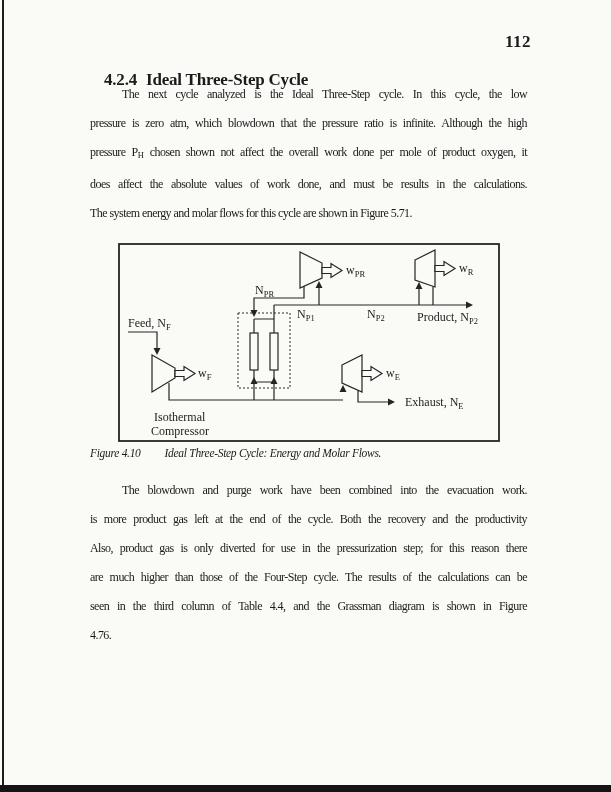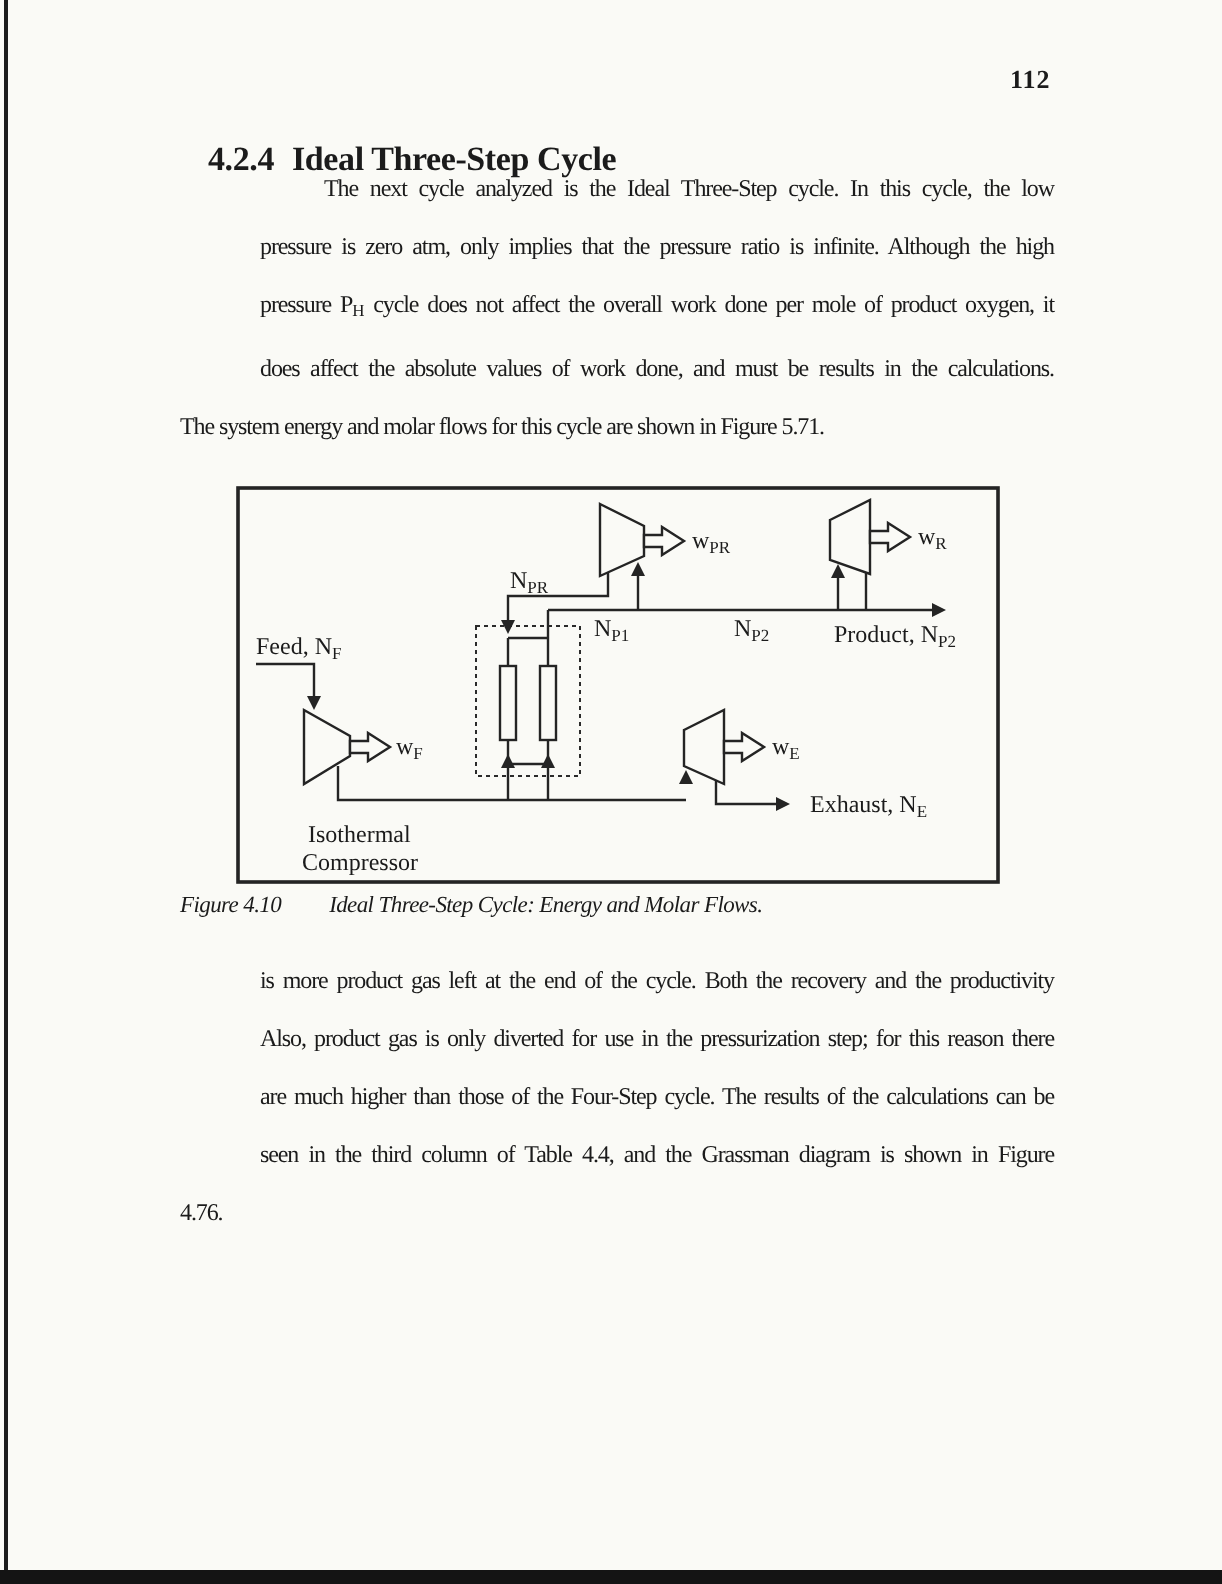--- a/index.html
+++ b/index.html
@@ -3,27 +3,27 @@
 <meta charset="utf-8">
 <style>
   html,body{margin:0;padding:0;}
   body{
     width:611px;height:792px;position:relative;
     background:#fafaf6;overflow:hidden;
     font-family:"Liberation Serif", serif;color:#1b1b1b;
   }
   .scan-left{position:absolute;left:2px;top:0;width:2px;height:792px;background:#1c1c1c;}
   .scan-bottom{position:absolute;left:0;bottom:0;width:611px;height:7px;background:#141414;}
-  .pagenum{position:absolute;left:505px;top:32px;font-weight:bold;font-size:13px;letter-spacing:0.5px;}
+  .pagenum{position:absolute;left:505px;top:32px;font-weight:bold;font-size:17px;letter-spacing:0.5px;}
   .heading{position:absolute;left:104px;top:70px;font-weight:bold;font-size:17px;letter-spacing:-0.2px;}
   .heading .hnum{margin-right:9px;}
   .para{position:absolute;left:90px;width:437px;font-size:12px;letter-spacing:-0.55px;line-height:29px;}
   .para1{top:80px;}
   .para2{top:476px;}
-  .jline{text-align:justify;text-align-last:justify;margin-left:40px;}
+  .jline{text-align:justify;text-align-last:justify;}
   .lastline{text-align:left;}
   .indent{text-indent:32px;}
   sub.ssub{font-size:8.5px;vertical-align:-2px;letter-spacing:0;}
   .caption{position:absolute;left:90px;top:447px;font-style:italic;font-size:11.5px;letter-spacing:-0.3px;}
   .caption .cap-label{margin-right:24px;}
   .figwrap{position:absolute;left:118px;top:243px;width:382px;height:199px;}
   svg text{font-family:"Liberation Serif", serif;font-size:12px;fill:#1b1b1b;}
   svg .sub{font-size:8.5px;}
   .ln{stroke:#242424;stroke-width:1.2;fill:none;}
   .shape{stroke:#242424;stroke-width:1.2;fill:#fafaf6;}
@@ -36,22 +36,22 @@
 <div class="scan-bottom"></div>
 
 <div class="pagenum">112</div>
 
 <div class="heading">
   <span class="hnum">4.2.4</span><span>Ideal Three-Step Cycle</span>
 </div>
 
 <div class="para para1">
   <div class="jline indent">The next cycle analyzed is the Ideal Three-Step cycle.  In this cycle, the low</div>
-  <div class="jline">pressure is zero atm, only implies that the pressure ratio is infinite.  Although the high</div>
-  <div class="jline"><span>pressure P</span><sub class="ssub">H</sub><span> cycle does not affect the overall work done per mole of product oxygen, it</span></div>
+  <div class="jline">pressure is zero atm, which blowdown that the pressure ratio is infinite.  Although the high</div>
+  <div class="jline"><span>pressure P</span><sub class="ssub">H</sub><span> chosen shown not affect the overall work done per mole of product oxygen, it</span></div>
   <div class="jline">does affect the absolute values of work done, and must be results in the calculations.</div>
   <div class="lastline">The system energy and molar flows for this cycle are shown in Figure 5.71.</div>
 </div>
 
 <div class="figwrap">
 <svg width="382" height="199" viewBox="0 0 382 199" xmlns="http://www.w3.org/2000/svg">
 
   <rect x="1" y="1" width="380" height="197" fill="none" stroke="#242424" stroke-width="1.8"></rect>
 
   <path class="ln" d="M10,89 H39 V105"></path>
@@ -105,18 +105,19 @@
   <text x="299" y="78"><tspan>Product, N</tspan><tspan class="sub" dy="2.5">P2</tspan></text>
   <text x="287" y="163"><tspan>Exhaust, N</tspan><tspan class="sub" dy="2.5">E</tspan></text>
 </svg>
 </div>
 
 <div class="caption">
   <span class="cap-label">Figure 4.10</span><span>Ideal Three-Step Cycle: Energy and Molar Flows.</span>
 </div>
 
 <div class="para para2">
+  <div class="jline indent">The blowdown and purge work have been combined into the evacuation work.</div>
   <div class="jline">is more product gas left at the end of the cycle.  Both the recovery and the productivity</div>
   <div class="jline">Also, product gas is only diverted for use in the pressurization step; for this reason there</div>
   <div class="jline">are much higher than those of the Four-Step cycle.  The results of the calculations can be</div>
   <div class="jline">seen in the third column of Table 4.4, and the Grassman diagram is shown in Figure</div>
   <div class="lastline">4.76.</div>
 </div>
 
 </body></html>

